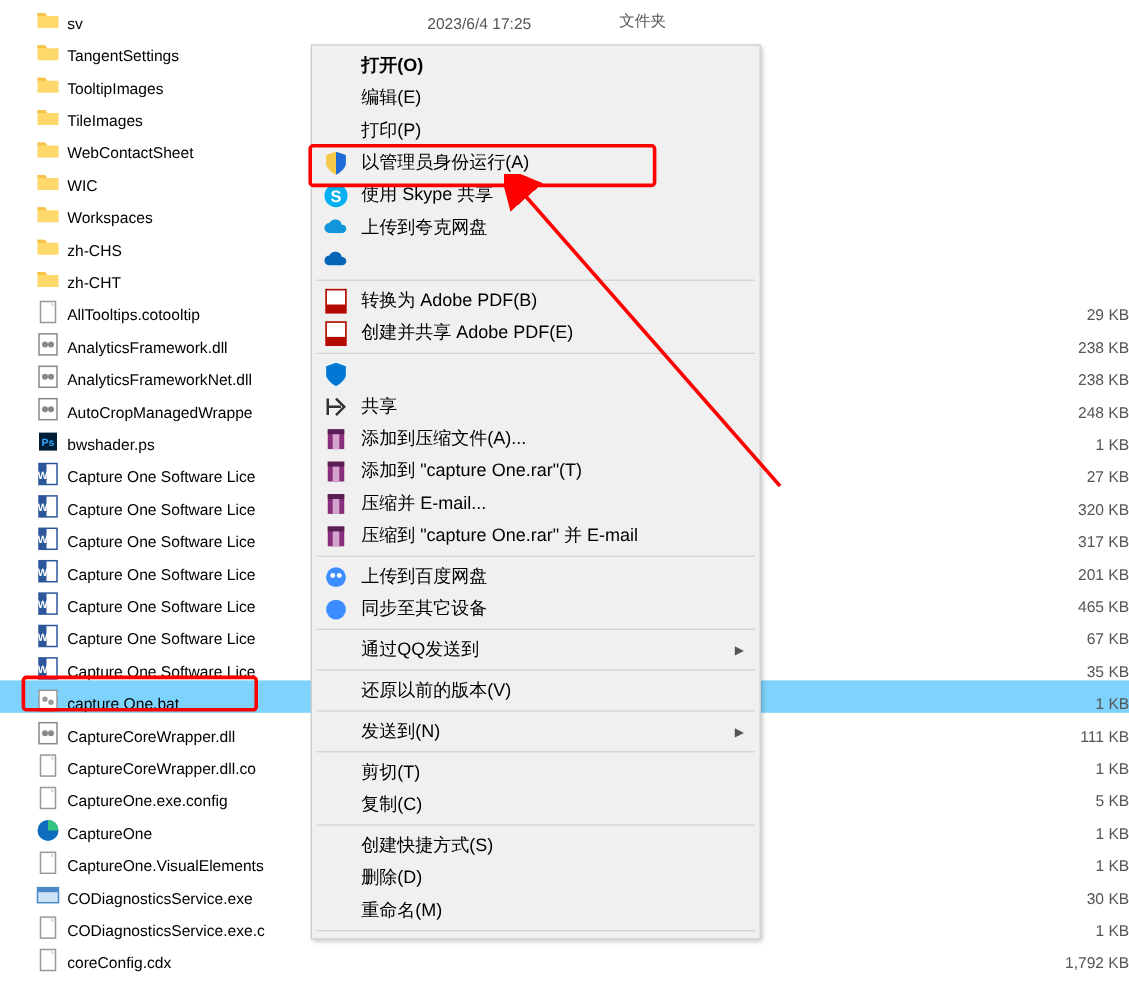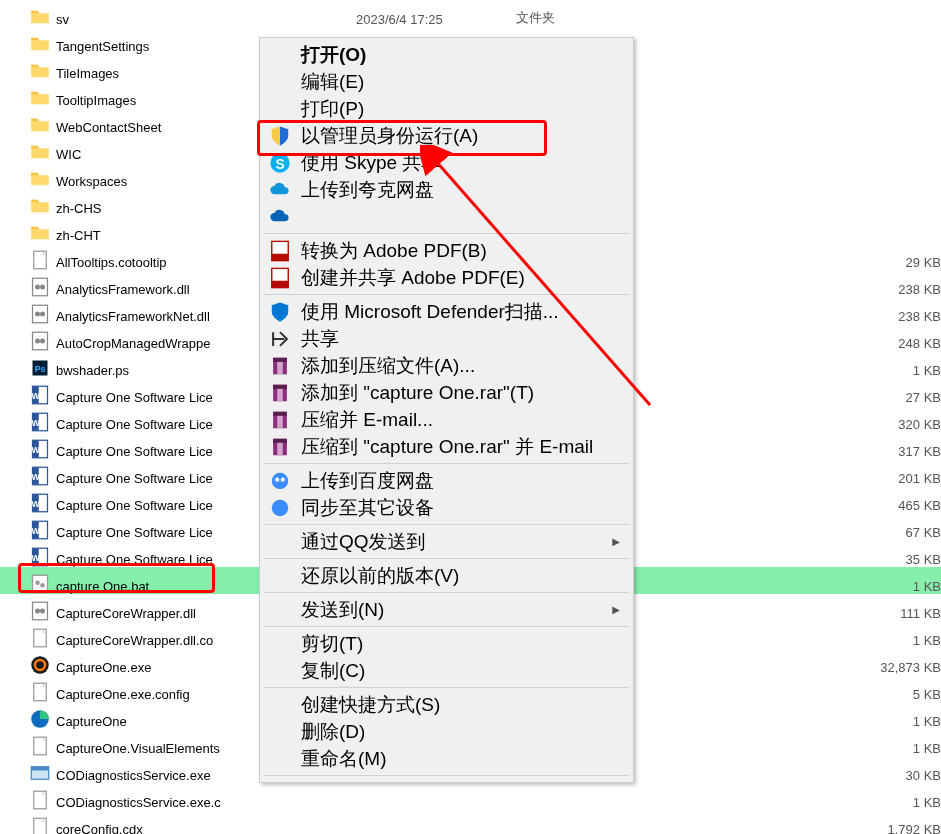--- a/index.html
+++ b/index.html
@@ -1,20 +1,20 @@
 <!DOCTYPE html>
 <html><head>
 <meta charset="utf-8">
 <style>
 * { margin: 0; padding: 0; box-sizing: border-box; font-family: "Microsoft YaHei", "Segoe UI", sans-serif; }
 body { background: #fff; font-size: 13px; color: #000; position: relative; width: 941px; height: 834px; overflow: hidden; }
 
 .file-list { position: absolute; top: 0; left: 0; right: 0; }
 .file-row { display: flex; align-items: flex-end; height: 27px; padding-left: 30px; }
-.file-row.selected { background: #86efac; }
+.file-row.selected { background: #7dd3fc; }
 .file-row .icon { width: 20px; height: 20px; margin-right: 6px; display: flex; align-items: center; justify-content: center; }
 .file-row .name { flex: 0 0 300px; white-space: nowrap; overflow: hidden; }
 .file-row .date { flex: 0 0 160px; text-align: left; color: #555; }
 .file-row .type { flex: 0 0 120px; color: #555; white-space: nowrap; overflow: hidden; }
 .file-row .size { flex: 1; text-align: right; color: #555; }
 
 .context-menu {
   position: absolute;
   left: 259px;
   top: 37px;
@@ -26,21 +26,21 @@
   z-index: 100;
 }
 .menu-item {
   display: flex;
   align-items: center;
   height: 27px;
   padding: 0 10px 0 6px;
   cursor: default;
 }
 .menu-item .micon { width: 22px; height: 22px; margin-right: 10px; display: flex; align-items: center; justify-content: center; }
-.menu-item .mlabel { flex: 1; font-size: 19px; }
+.menu-item .mlabel { flex: 1; font-size: 15px; }
 .menu-item .arrow { font-size: 10px; color: #555; }
 .menu-item.bold .mlabel { font-weight: bold; }
 .menu-sep { height: 1px; background: #d0d0d0; margin: 3px 1px; }
 
 .highlight-box {
   position: absolute;
   border: 3px solid #ff0000;
   border-radius: 4px;
   pointer-events: none;
   z-index: 200;
@@ -75,33 +75,33 @@
       <span class="type"></span>
       <span class="size"></span>
     </div>
     <div class="file-row">
       <span class="icon">
         <svg viewBox="0 0 16 16">
           <path fill="#ffd86b" d="M1 3h5l1.5 2H15v8H1z"></path>
           <path fill="#f5c24a" d="M1 3h5l1.5 2H1z"></path>
         </svg>
       </span>
+      <span class="name">TooltipImages</span>
+      <span class="date"></span>
+      <span class="type"></span>
+      <span class="size"></span>
+    </div>
+    <div class="file-row">
+      <span class="icon">
+        <svg viewBox="0 0 16 16">
+          <path fill="#ffd86b" d="M1 3h5l1.5 2H15v8H1z"></path>
+          <path fill="#f5c24a" d="M1 3h5l1.5 2H1z"></path>
+        </svg>
+      </span>
       <span class="name">TileImages</span>
-      <span class="date"></span>
-      <span class="type"></span>
-      <span class="size"></span>
-    </div>
-    <div class="file-row">
-      <span class="icon">
-        <svg viewBox="0 0 16 16">
-          <path fill="#ffd86b" d="M1 3h5l1.5 2H15v8H1z"></path>
-          <path fill="#f5c24a" d="M1 3h5l1.5 2H1z"></path>
-        </svg>
-      </span>
-      <span class="name">TooltipImages</span>
       <span class="date"></span>
       <span class="type"></span>
       <span class="size"></span>
     </div>
     <div class="file-row">
       <span class="icon">
         <svg viewBox="0 0 16 16">
           <path fill="#ffd86b" d="M1 3h5l1.5 2H15v8H1z"></path>
           <path fill="#f5c24a" d="M1 3h5l1.5 2H1z"></path>
         </svg>
@@ -347,32 +347,20 @@
         </svg>
       </span>
       <span class="name">CaptureCoreWrapper.dll.co</span>
       <span class="date"></span>
       <span class="type"></span>
       <span class="size">1 KB</span>
     </div>
     <div class="file-row">
       <span class="icon">
         <svg viewBox="0 0 16 16">
-          <circle cx="8" cy="8" r="7" fill="#1a1a1a"></circle>
-          <circle cx="8" cy="8" r="4" fill="none" stroke="#ff7a00" stroke-width="2"></circle>
-        </svg>
-      </span>
-      <span class="name">CaptureOne.exe</span>
-      <span class="date"></span>
-      <span class="type"></span>
-      <span class="size">32,873 KB</span>
-    </div>
-    <div class="file-row">
-      <span class="icon">
-        <svg viewBox="0 0 16 16">
           <rect x="3" y="1" width="10" height="14" fill="#fff" stroke="#999"></rect>
           <path fill="#ddd" d="M10 1v3h3z"></path>
         </svg>
       </span>
       <span class="name">CaptureOne.exe.config</span>
       <span class="date"></span>
       <span class="type"></span>
       <span class="size">5 KB</span>
     </div>
     <div class="file-row">
@@ -502,21 +490,20 @@
       </span>
       <span class="mlabel">创建并共享 Adobe PDF(E)</span>
     </div>
   <div class="menu-sep"></div>
   <div class="menu-item">
       <span class="micon">
         <svg viewBox="0 0 16 16">
           <path fill="#0078d4" d="M8 1 L14 3 V8 C14 12 8 15 8 15 C8 15 2 12 2 8 V3 Z"></path>
         </svg>
       </span>
-      <span class="mlabel">使用 Microsoft Defender扫描...</span>
     </div>
   <div class="menu-item">
       <span class="micon">
         <svg viewBox="0 0 16 16">
           <path fill="none" stroke="#333" stroke-width="1.5" d="M3 8h8M8 3l5 5-5 5M3 3v10"></path>
         </svg>
       </span>
       <span class="mlabel">共享</span>
     </div>
   <div class="menu-item">

